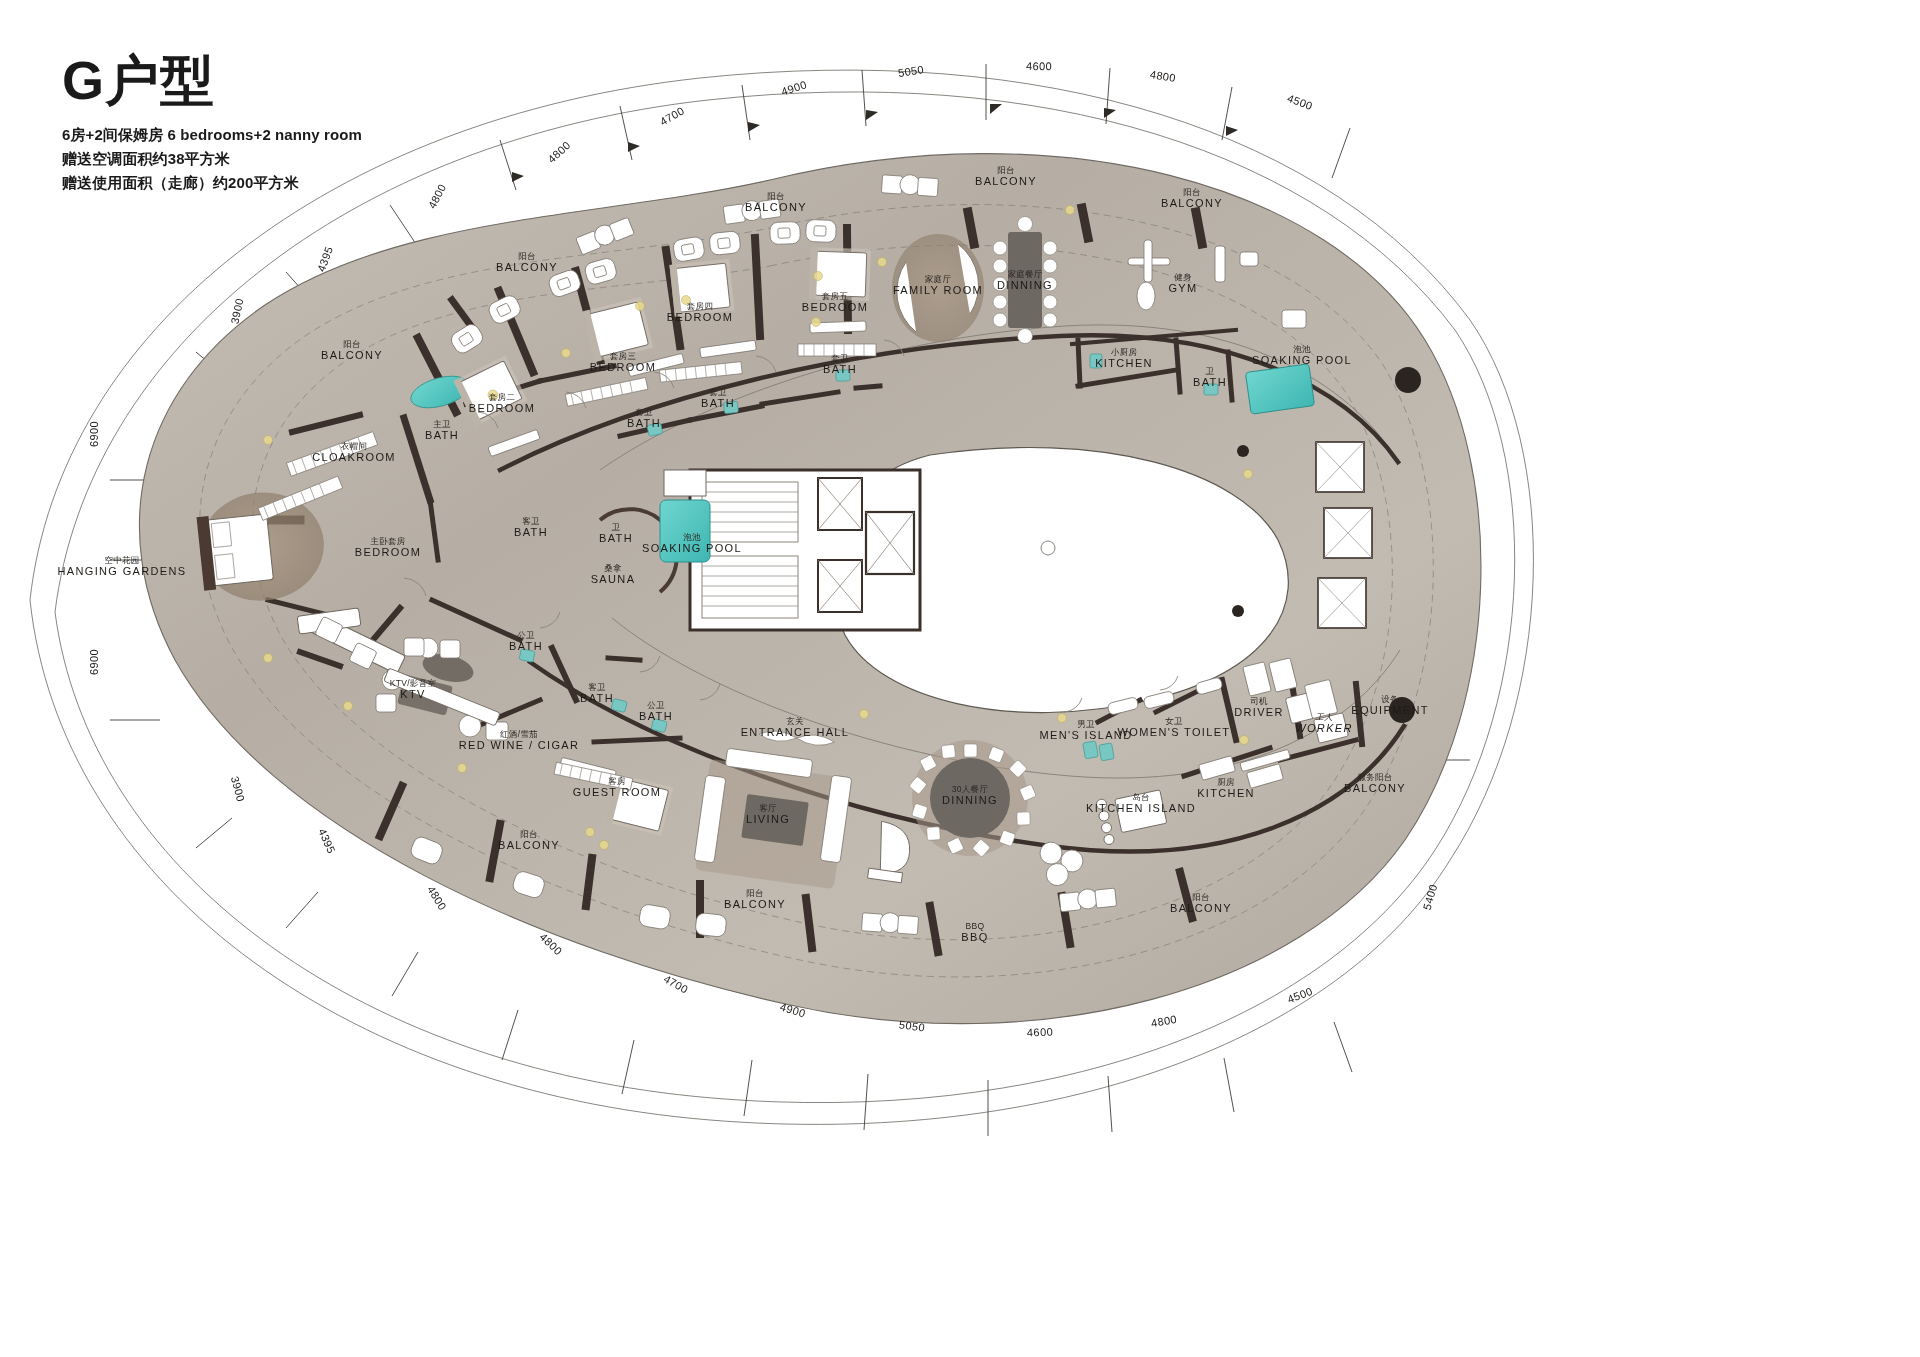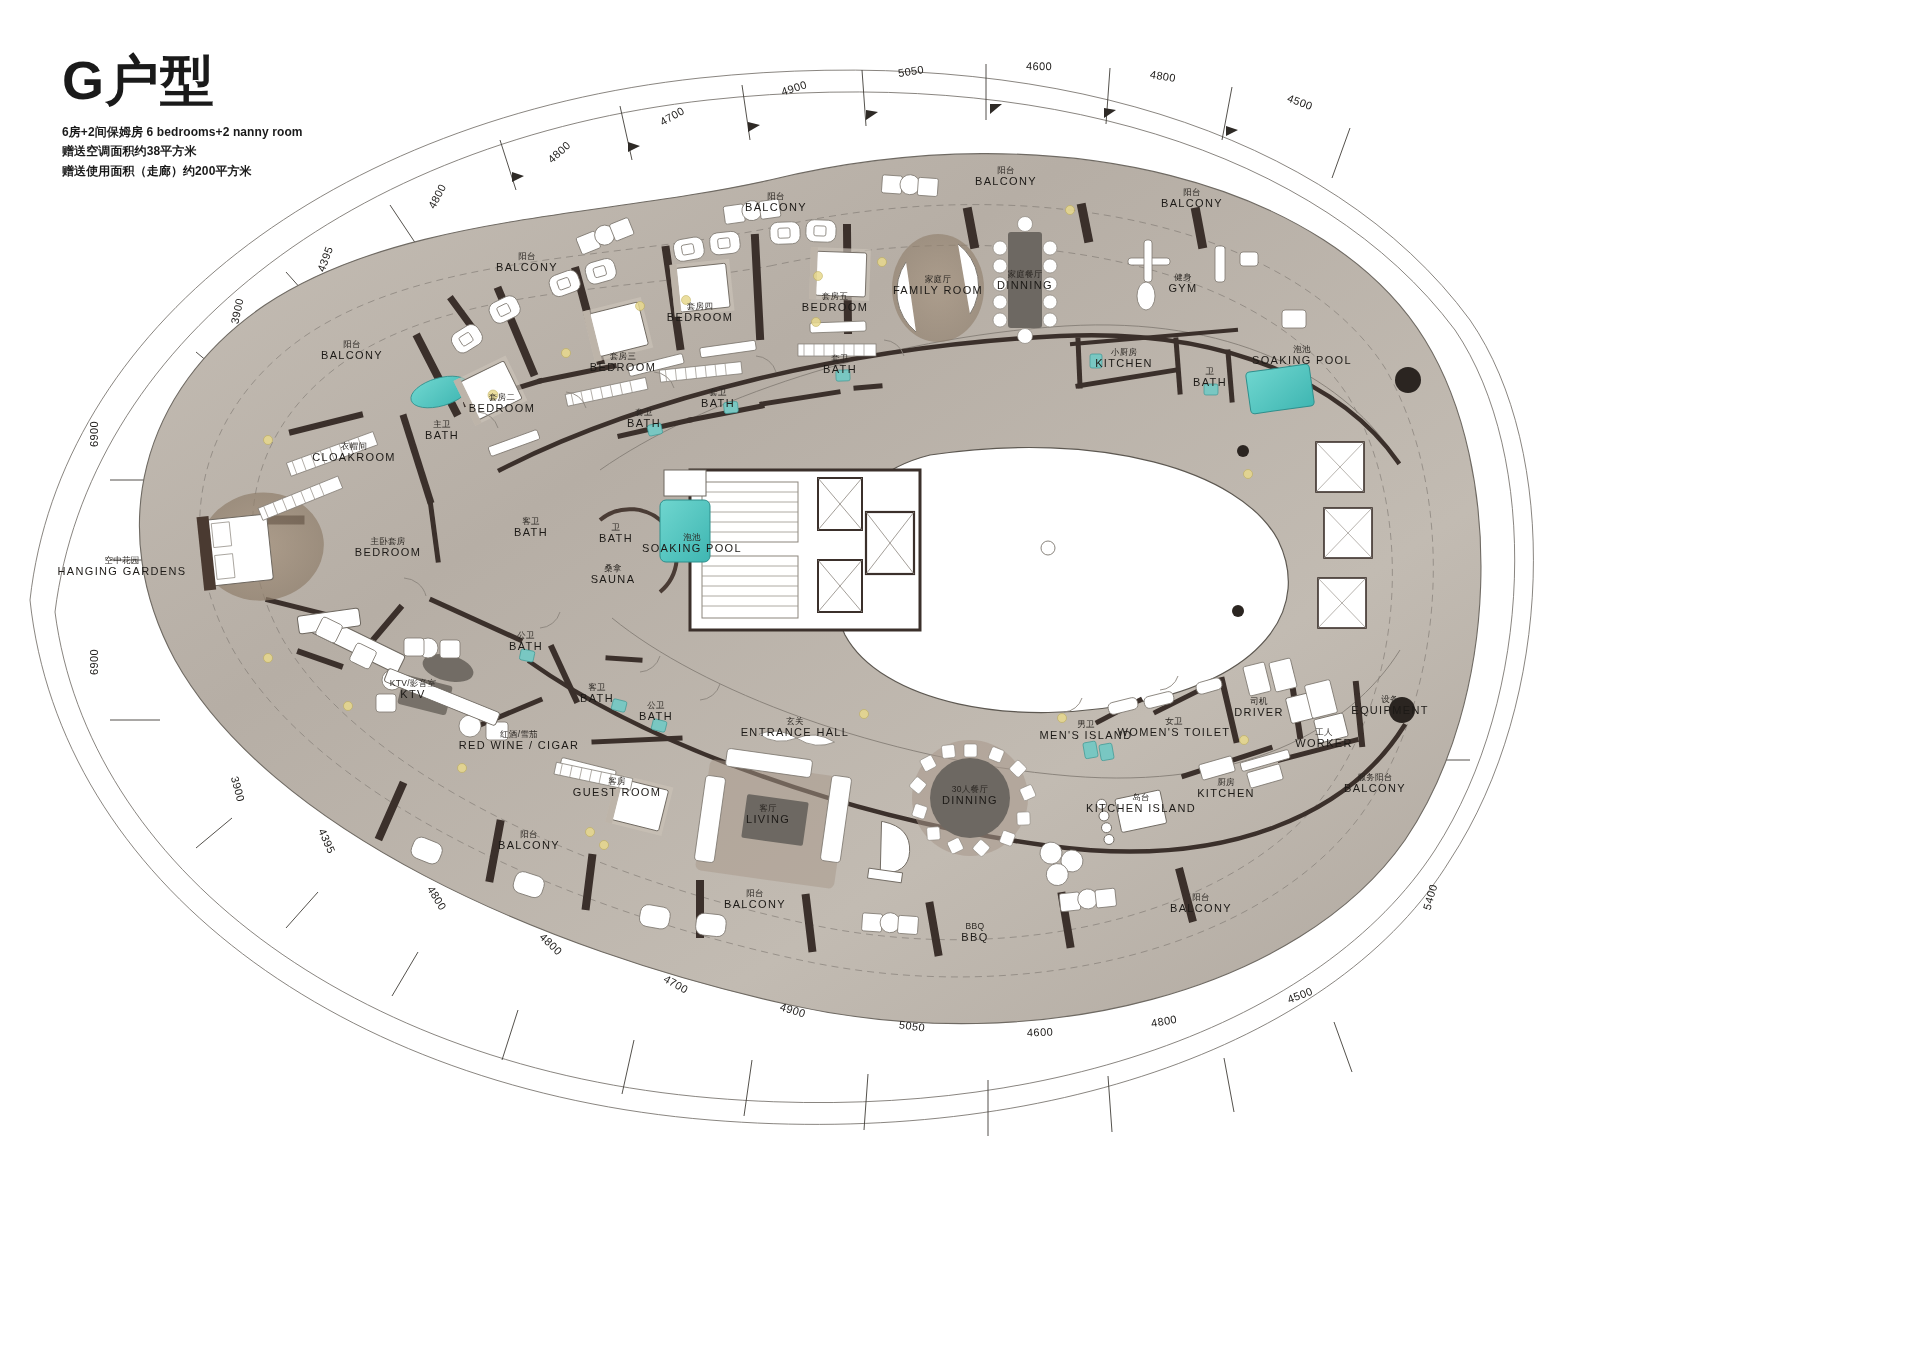--- a/index.html
+++ b/index.html
@@ -2,21 +2,21 @@
 <html><head>
 <meta charset="utf-8">
 <style>
   html,body{margin:0;padding:0;background:#ffffff;}
   body{width:1920px;height:1357px;position:relative;overflow:hidden;
        font-family:"Liberation Sans","DejaVu Sans",sans-serif;color:#1a1a1a;}
 
   
   #title-block{position:absolute;left:62px;top:52px;width:480px;}
   #unit-title{font-size:54px;font-weight:bold;letter-spacing:1px;line-height:1.05;margin:0 0 14px 0;}
-  .sub-line{font-size:12px;font-weight:bold;line-height:1.62;letter-spacing:.1px;}
+  .sub-line{font-size:15px;font-weight:bold;line-height:1.62;letter-spacing:.1px;}
 
   
   #plan-stage{position:absolute;left:0;top:0;width:1920px;height:1357px;}
   svg.plan{position:absolute;left:0;top:0;width:1920px;height:1357px;overflow:visible;}
 
   
   .rlabel{position:absolute;text-align:center;transform:translate(-50%,-50%);
           line-height:1.18;white-space:nowrap;pointer-events:none;}
   .rlabel .cn{display:block;font-size:8.5px;letter-spacing:.3px;color:#2a2622;}
   .rlabel .en{display:block;font-size:11px;letter-spacing:1.35px;color:#1d1a17;font-weight:500;}
@@ -769,21 +769,21 @@
       <span class="en">WOMEN'S TOILET</span>
     </div>
     <div class="rlabel" style="left: 1259px; top: 707px;">
       <span class="cn">司机</span>
       <span class="en">DRIVER</span>
     </div>
     <div class="rlabel" style="left: 1390px; top: 705px;">
       <span class="cn">设备</span>
       <span class="en">EQUIPMENT</span>
     </div>
-    <div class="rlabel" style="left: 1324px; top: 738px;">
+    <div class="rlabel" style="left: 1324px; top: 723px; font-style: italic;">
       <span class="cn">工人</span>
       <span class="en">WORKER</span>
     </div>
     <div class="rlabel" style="left: 1226px; top: 788px;">
       <span class="cn">厨房</span>
       <span class="en">KITCHEN</span>
     </div>
     <div class="rlabel" style="left: 1141px; top: 803px;">
       <span class="cn">岛台</span>
       <span class="en">KITCHEN ISLAND</span>

